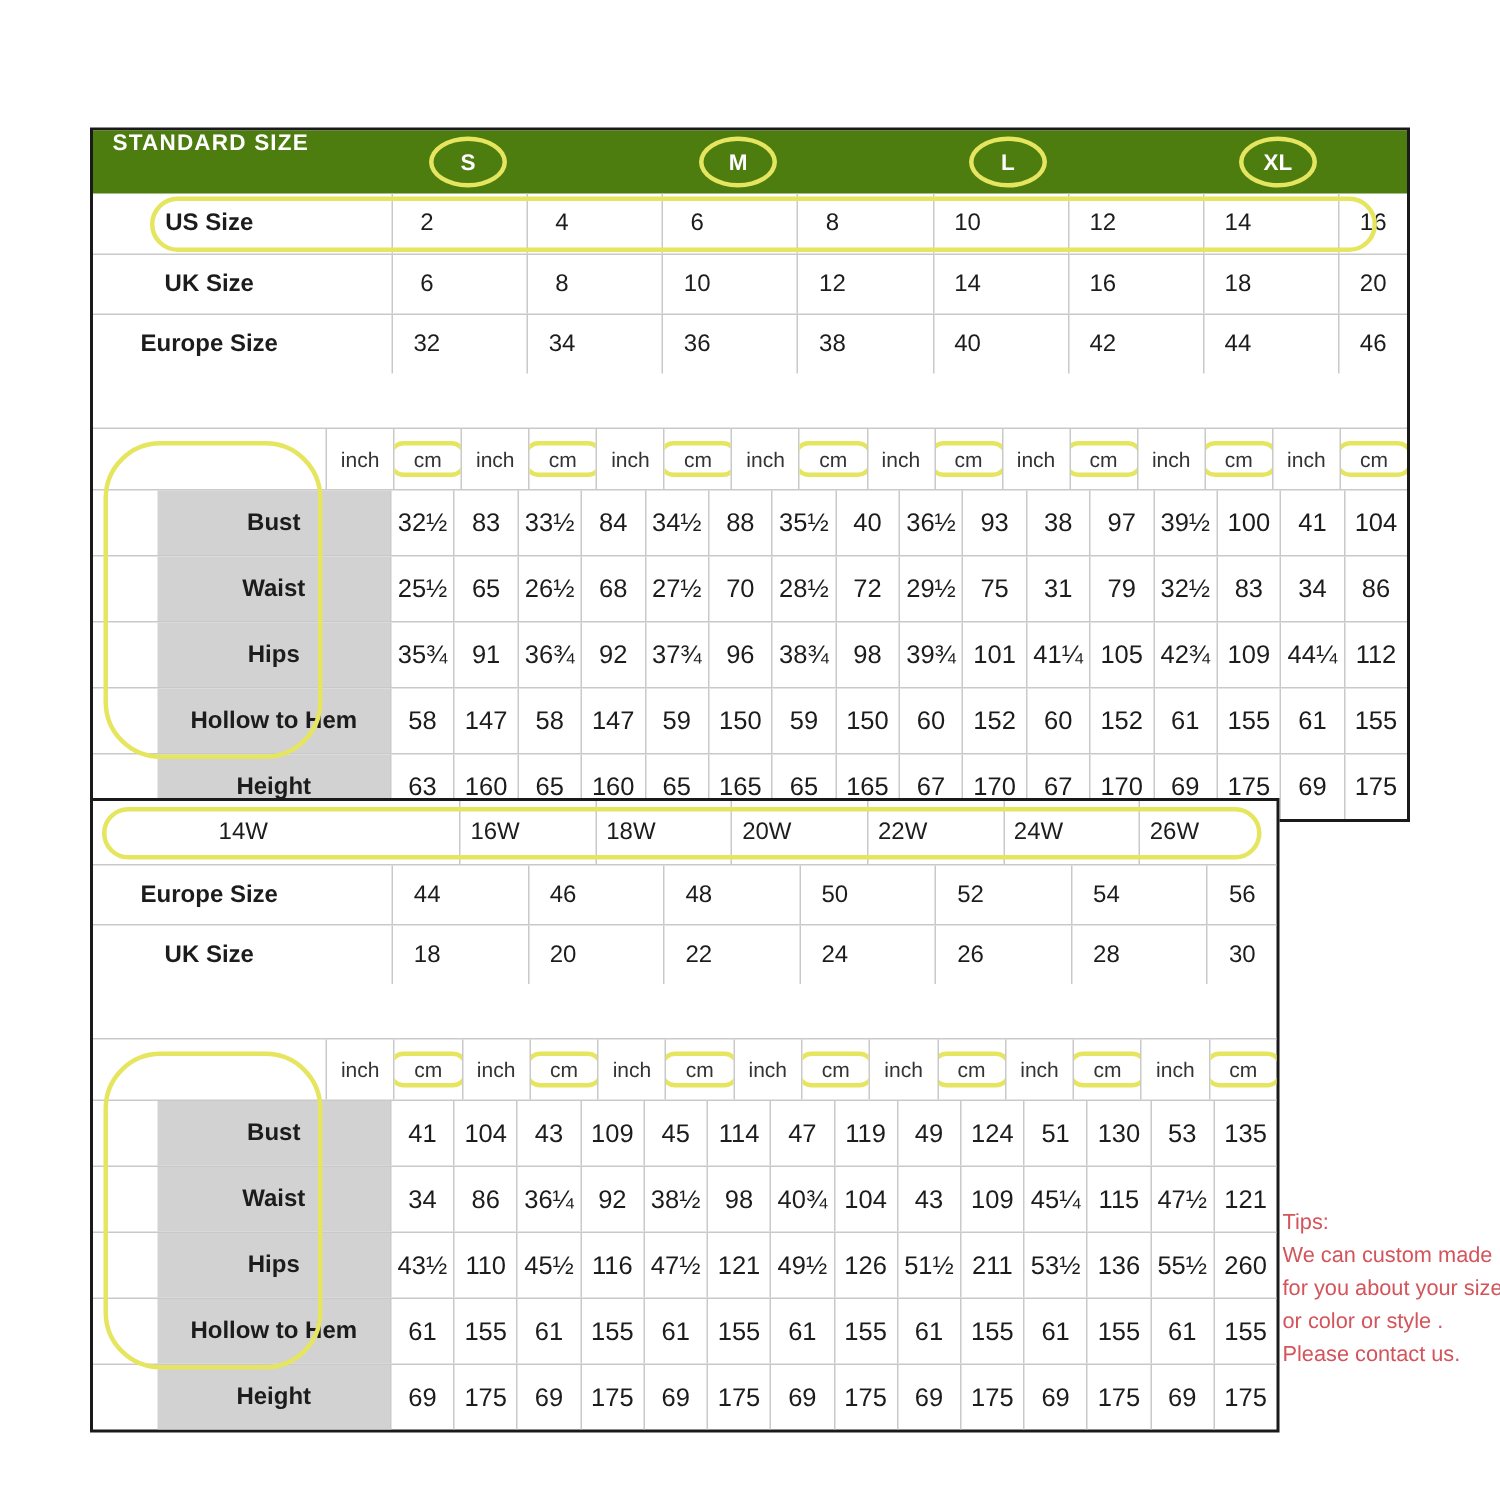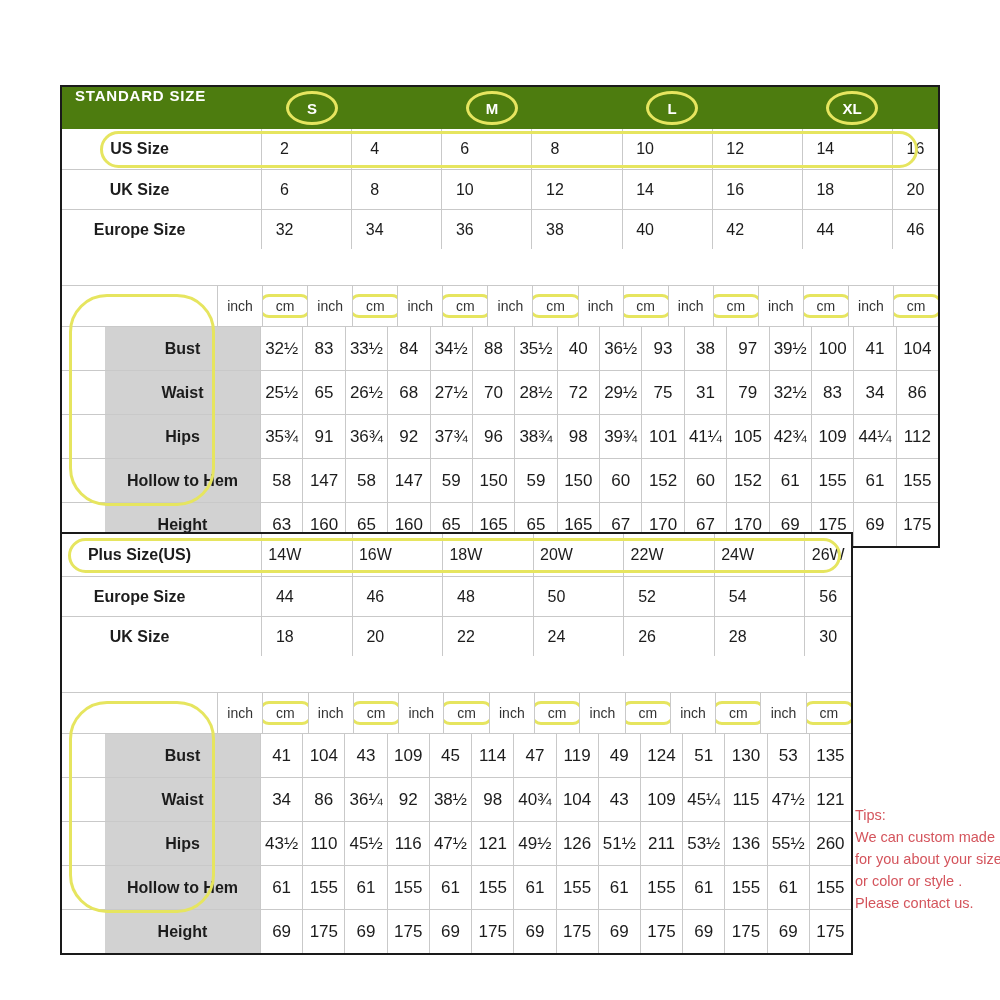--- a/index.html
+++ b/index.html
@@ -281,21 +281,20 @@
         <div class="cell meas-val">175</div>
       </div>
     </div>
   <div class="overlay ov-row ov-us-row"></div>
   <div class="overlay ov-labels"></div>
 </div>
 
 <div class="size-table" id="plus-table">
   <div class="table-body">
       <div class="row size-row first-row">
-        <div class="cell label-cell">Plus Size(US)</div>
         <div class="cell size-val span2">14W</div>
         <div class="cell size-val span2">16W</div>
         <div class="cell size-val span2">18W</div>
         <div class="cell size-val span2">20W</div>
         <div class="cell size-val span2">22W</div>
         <div class="cell size-val span2">24W</div>
         <div class="cell size-val span2">26W</div>
       </div>
       <div class="row size-row">
         <div class="cell label-cell">Europe Size</div>

